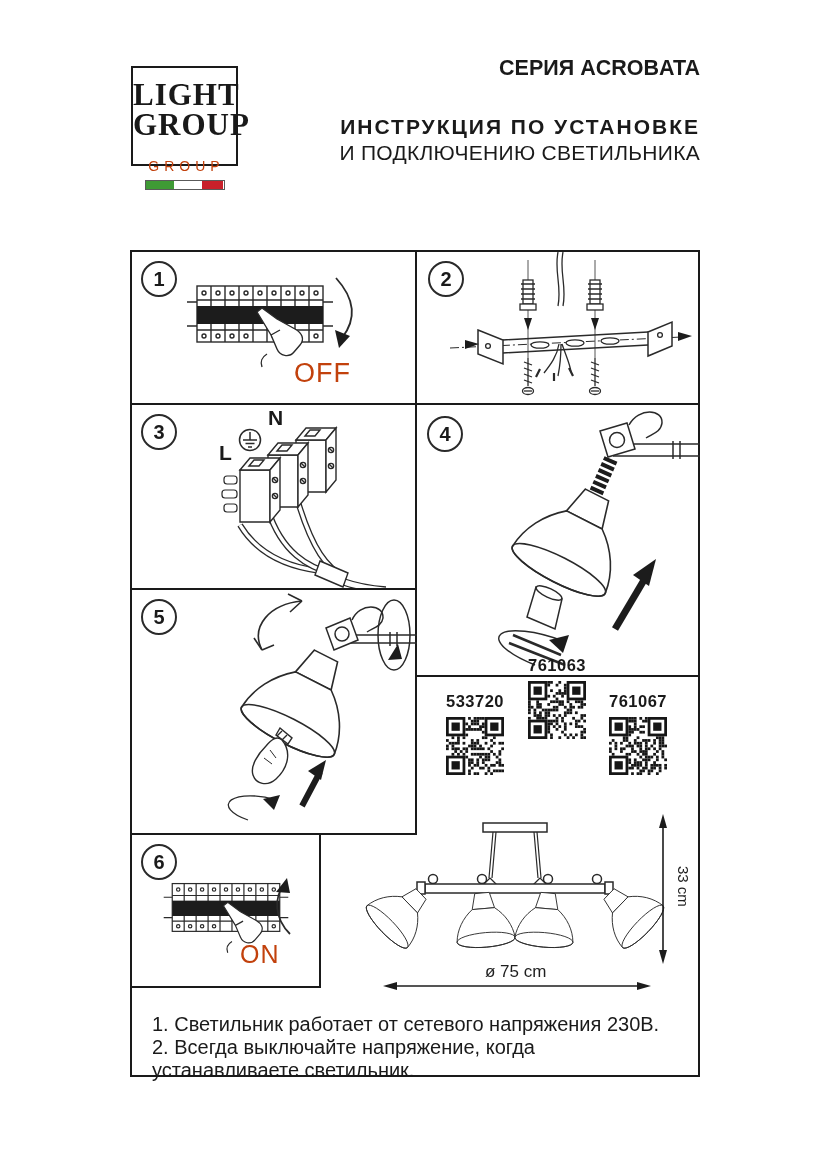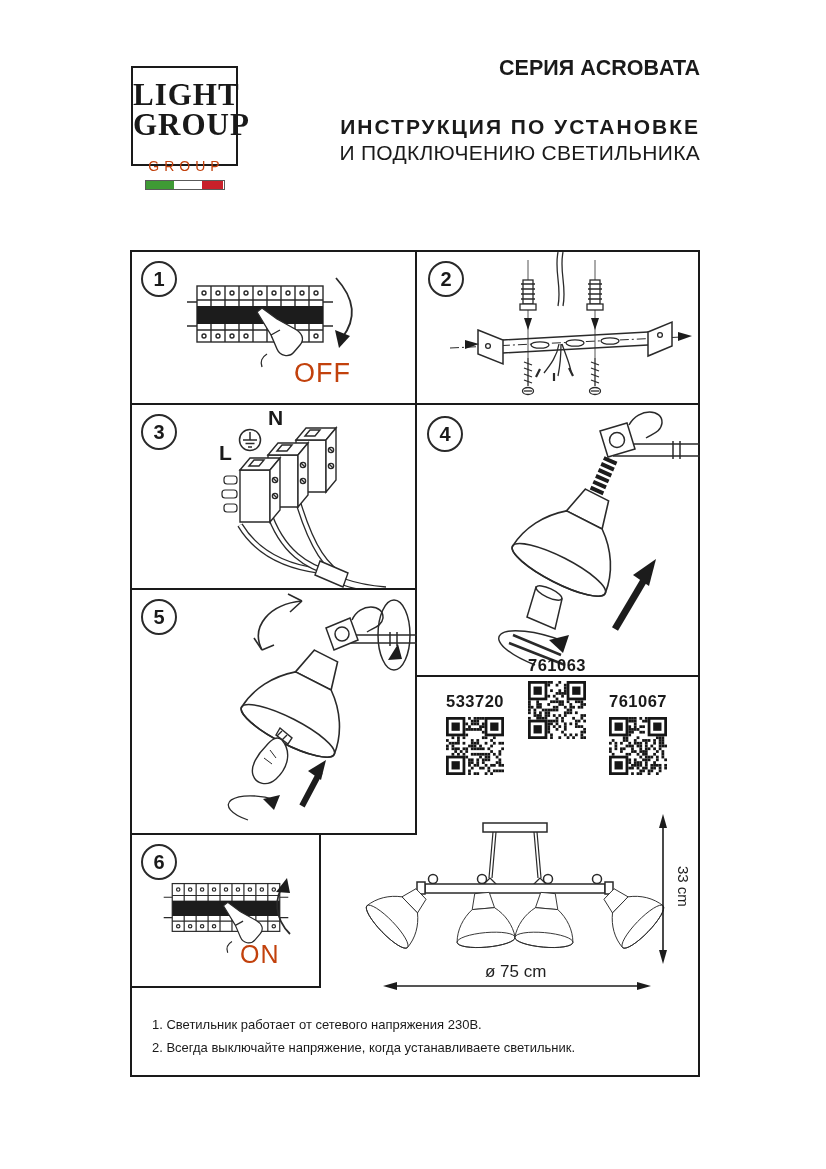--- a/index.html
+++ b/index.html
@@ -26,21 +26,21 @@
   .p6-box{left:130px;top:833px;width:191px;height:155px;border-right:2px solid #1a1a1a;border-bottom:2px solid #1a1a1a;box-sizing:border-box;}
   
   .step-circle{width:36px;height:36px;border:2px solid #2a2a2a;border-radius:50%;box-sizing:border-box;
     display:flex;align-items:center;justify-content:center;font-size:20px;font-weight:bold;background:#fff;}
   .caption{font-size:27px;letter-spacing:1px;color:#c2410c;}
   .wire-label{font-size:21px;font-weight:bold;}
   
   .qr-item{width:66px;text-align:center;}
   .qr-label{font-size:16.5px;font-weight:bold;letter-spacing:0.5px;}
   .qr-code{width:58px;height:58px;margin-top:6px;}
-  .notes{left:152px;top:1013px;width:530px;font-size:13px;line-height:23px;}
+  .notes{left:152px;top:1013px;width:530px;font-size:20px;line-height:23px;}
   svg{display:block;}
   svg text{font-family:"Liberation Sans", sans-serif;fill:#1f1f1f;}
 </style>
 </head>
 <body>
 
 <svg class="abs" width="0" height="0" style="left:0;top:0" aria-hidden="true">
   <defs>
     <g id="shade-g" stroke="#2a2a2a" stroke-width="1.6" fill="#fff">
       <path d="M-13,0 H13 L20,28 H-20 Z"></path>

